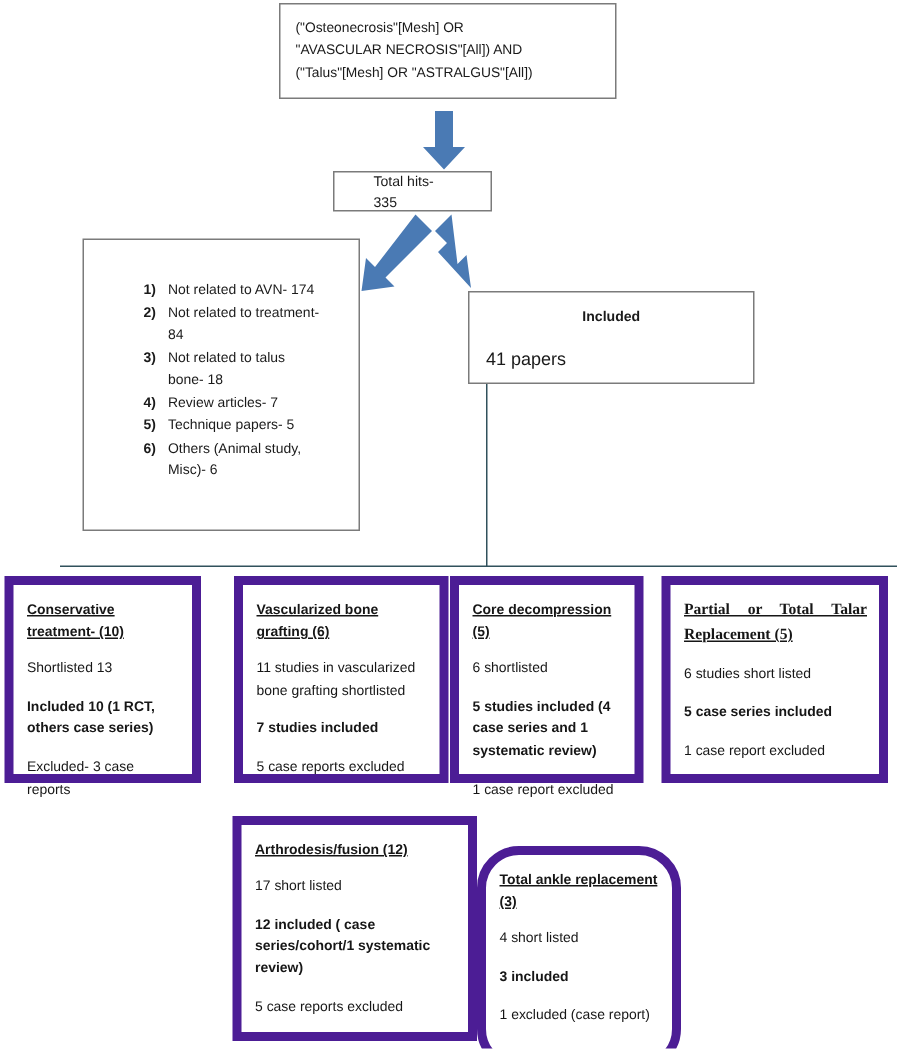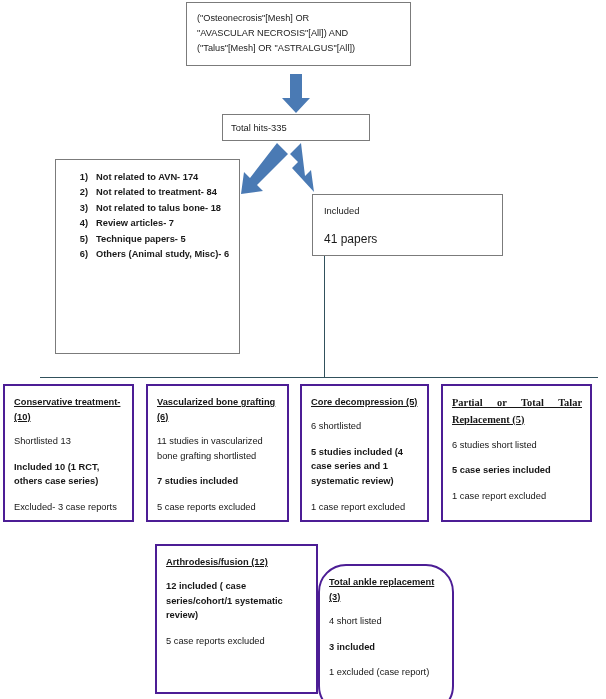--- a/index.html
+++ b/index.html
@@ -34,35 +34,35 @@
   #query-box {
     left: 186px; top: 2px;
     width: 225px; height: 64px;
     padding: 8px 10px;
   }
   #query-box .qline { display: block; white-space: nowrap; font-size: 9.2px; line-height: 1.62; }
 
   
   #total-hits-box {
     left: 222px; top: 114px;
-    width: 148px; height: 27px;
-    padding: 0 8px;
+    width: 106px; height: 27px;
+    padding: 0 26px;
     display: flex; align-items: center;
   }
   #total-hits-box .t { font-size: 9.4px; }
 
   
   #excluded-box {
     left: 55px; top: 159px;
     width: 185px; height: 195px;
     padding: 10px 8px 8px 10px;
   }
   #excluded-box .hdr { font-weight: bold; font-size: 9.4px; display:block; margin-bottom: 9px;}
   #excluded-box ol {
-    margin: 0; padding-left: 26px; list-style: none; counter-reset: exl; font-weight: bold;
+    margin: 16px; padding-left: 26px; list-style: none; counter-reset: exl;
   }
   #excluded-box li {
     counter-increment: exl;
     position: relative;
     font-size: 9.3px;
     line-height: 1.55;
     margin-bottom: 1px;
     padding-left: 4px;
   }
   #excluded-box li::before {
@@ -73,60 +73,60 @@
     text-align: right;
     font-weight: bold;
   }
 
   
   #included-box {
     left: 312px; top: 194px;
     width: 191px; height: 62px;
     padding: 9px 11px;
   }
-  #included-box .hdr { font-weight: normal; font-size: 9.4px; display: block; }
+  #included-box .hdr { font-weight: bold; font-size: 9.4px; display: block; text-align: center; }
   #included-box .sub { display:block; margin-top: 13px; font-size: 12px; }
 
   
   .conn {
     position: absolute;
     background: #31515c;
   }
   #conn-vert { left: 324px; top: 256px; width: 1px; height: 122px; }
   #conn-horiz { left: 40px; top: 377px; width: 558px; height: 1px; }
 
   
   #arrows {
     position: absolute; left: 0; top: 0;
     width: 606px; height: 699px;
     pointer-events: none;
   }
 
   
-  .rbox { position: absolute; box-sizing: border-box; border: 2px solid #4c1d95; background: #fff; padding: 9px 8px 2px 9px; }
+  .rbox { position: absolute; box-sizing: border-box; border: 6px solid #4c1d95; background: #fff; padding: 9px 8px 2px 9px; }
   .rbox .title {
     font-weight: bold;
     text-decoration: underline;
     font-size: 9.3px;
     line-height: 1.62;
     display: block;
     margin-bottom: 9px;
   }
   .rbox .title.serif {
     font-family: "Liberation Serif", serif;
     font-size: 10.4px;
     text-align: justify;
     text-align-last: left;
   }
   .rbox p { margin: 0 0 11px 0; font-size: 9.3px; line-height: 1.58; }
   .rbox p.b { font-weight: bold; }
   .rbox p:last-child { margin-bottom: 0; }
 
   #box-conservative { left: 3px;   top: 384px; width: 131px; height: 138px; }
-  #box-vascular     { left: 146px; top: 384px; width: 143px; height: 138px; }
+  #box-vascular     { left: 156px; top: 384px; width: 143px; height: 138px; }
   #box-coredecomp   { left: 300px; top: 384px; width: 129px; height: 138px; }
   #box-talar        { left: 441px; top: 384px; width: 151px; height: 138px; }
   #box-arthrodesis  { left: 155px; top: 544px; width: 163px; height: 150px; }
   #box-ankle        { left: 318px; top: 564px; width: 136px; height: 150px; border-radius: 28px; }
 </style>
 </head>
 <body>
 
 <div id="canvas">
 
@@ -197,20 +197,21 @@
 
   <div class="rbox" id="box-talar">
     <span class="title serif">Partial or Total Talar Replacement (5)</span>
     <p>6 studies short listed</p>
     <p class="b">5 case series included</p>
     <p>1 case report excluded</p>
   </div>
 
   <div class="rbox" id="box-arthrodesis">
     <span class="title">Arthrodesis/fusion (12)</span>
+    <p>17 short listed</p>
     <p class="b">12 included ( case series/cohort/1 systematic review)</p>
     <p>5 case reports excluded</p>
   </div>
 
   <div class="rbox" id="box-ankle">
     <span class="title">Total ankle replacement (3)</span>
     <p>4 short listed</p>
     <p class="b">3 included</p>
     <p>1 excluded (case report)</p>
   </div>

